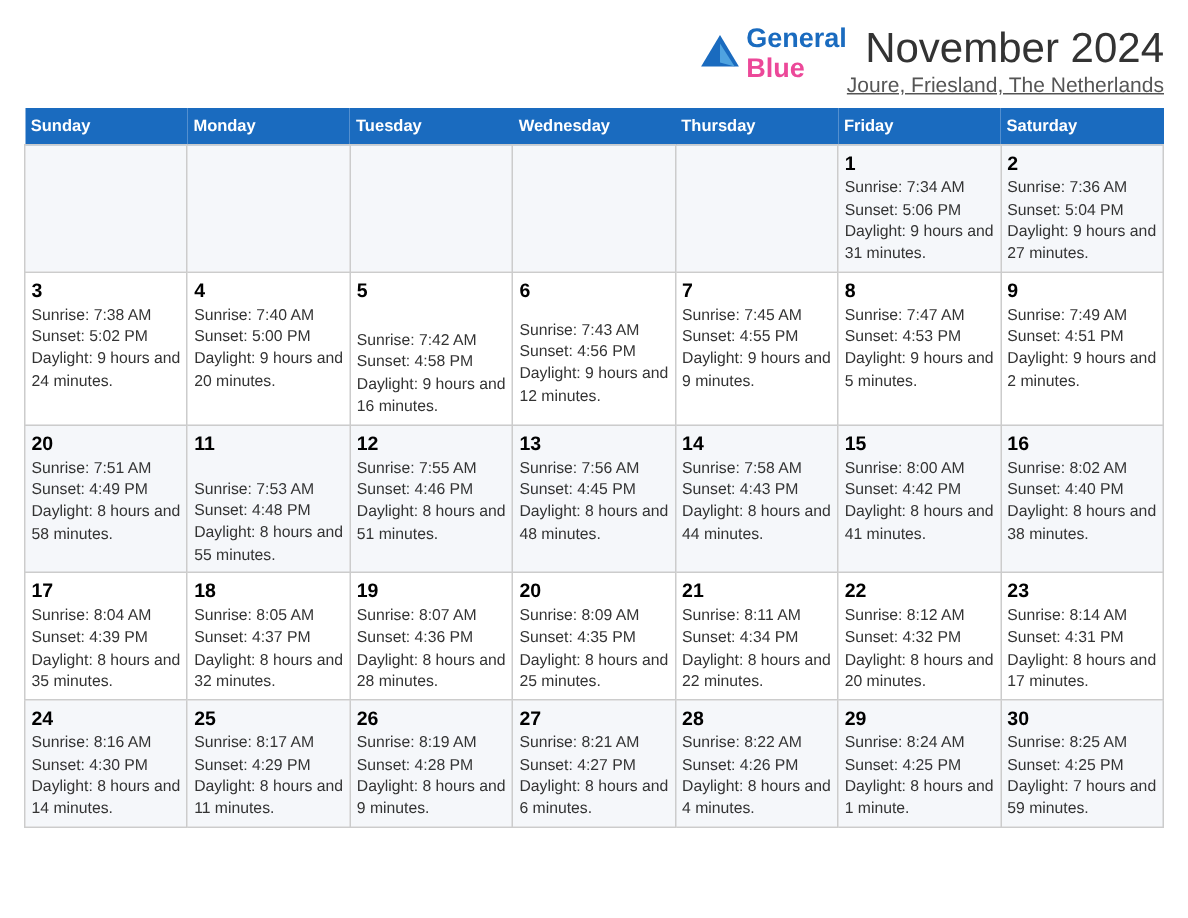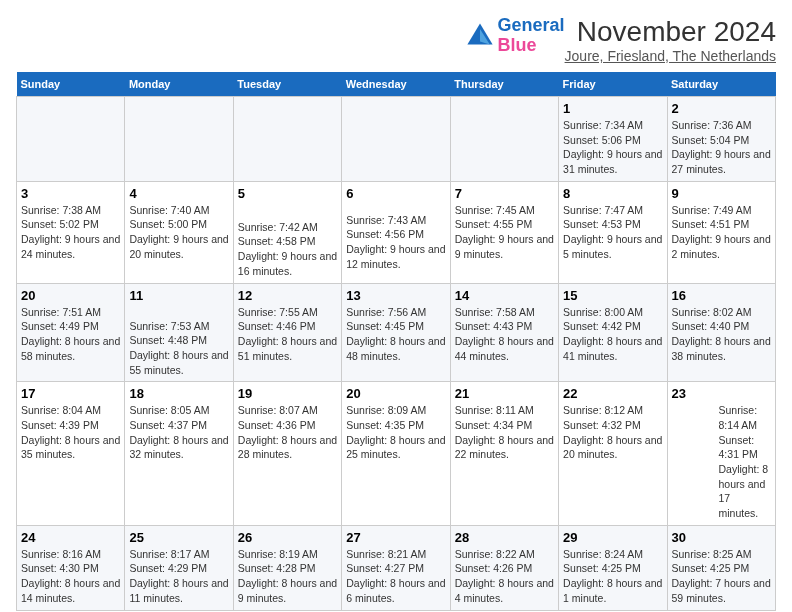--- a/index.html
+++ b/index.html
@@ -261,21 +261,21 @@
 Daylight: 8 hours and 22 minutes.</div>
         </td>
         <td>
           <span class="day-num">22</span>
           <div class="day-info" style="white-space: pre-line;">Sunrise: 8:12 AM
 Sunset: 4:32 PM
 Daylight: 8 hours and 20 minutes.</div>
         </td>
         <td>
           <span class="day-num">23</span>
-          <div class="day-info" style="white-space: pre-line; margin-left: 47px;">Sunrise: 8:14 AM
+          <div class="day-info" style="white-space: pre-line;">Sunrise: 8:14 AM
 Sunset: 4:31 PM
 Daylight: 8 hours and 17 minutes.</div>
         </td>
       </tr>
       <tr>
         <td>
           <span class="day-num">24</span>
           <div class="day-info" style="white-space: pre-line;">Sunrise: 8:16 AM
 Sunset: 4:30 PM
 Daylight: 8 hours and 14 minutes.</div>

